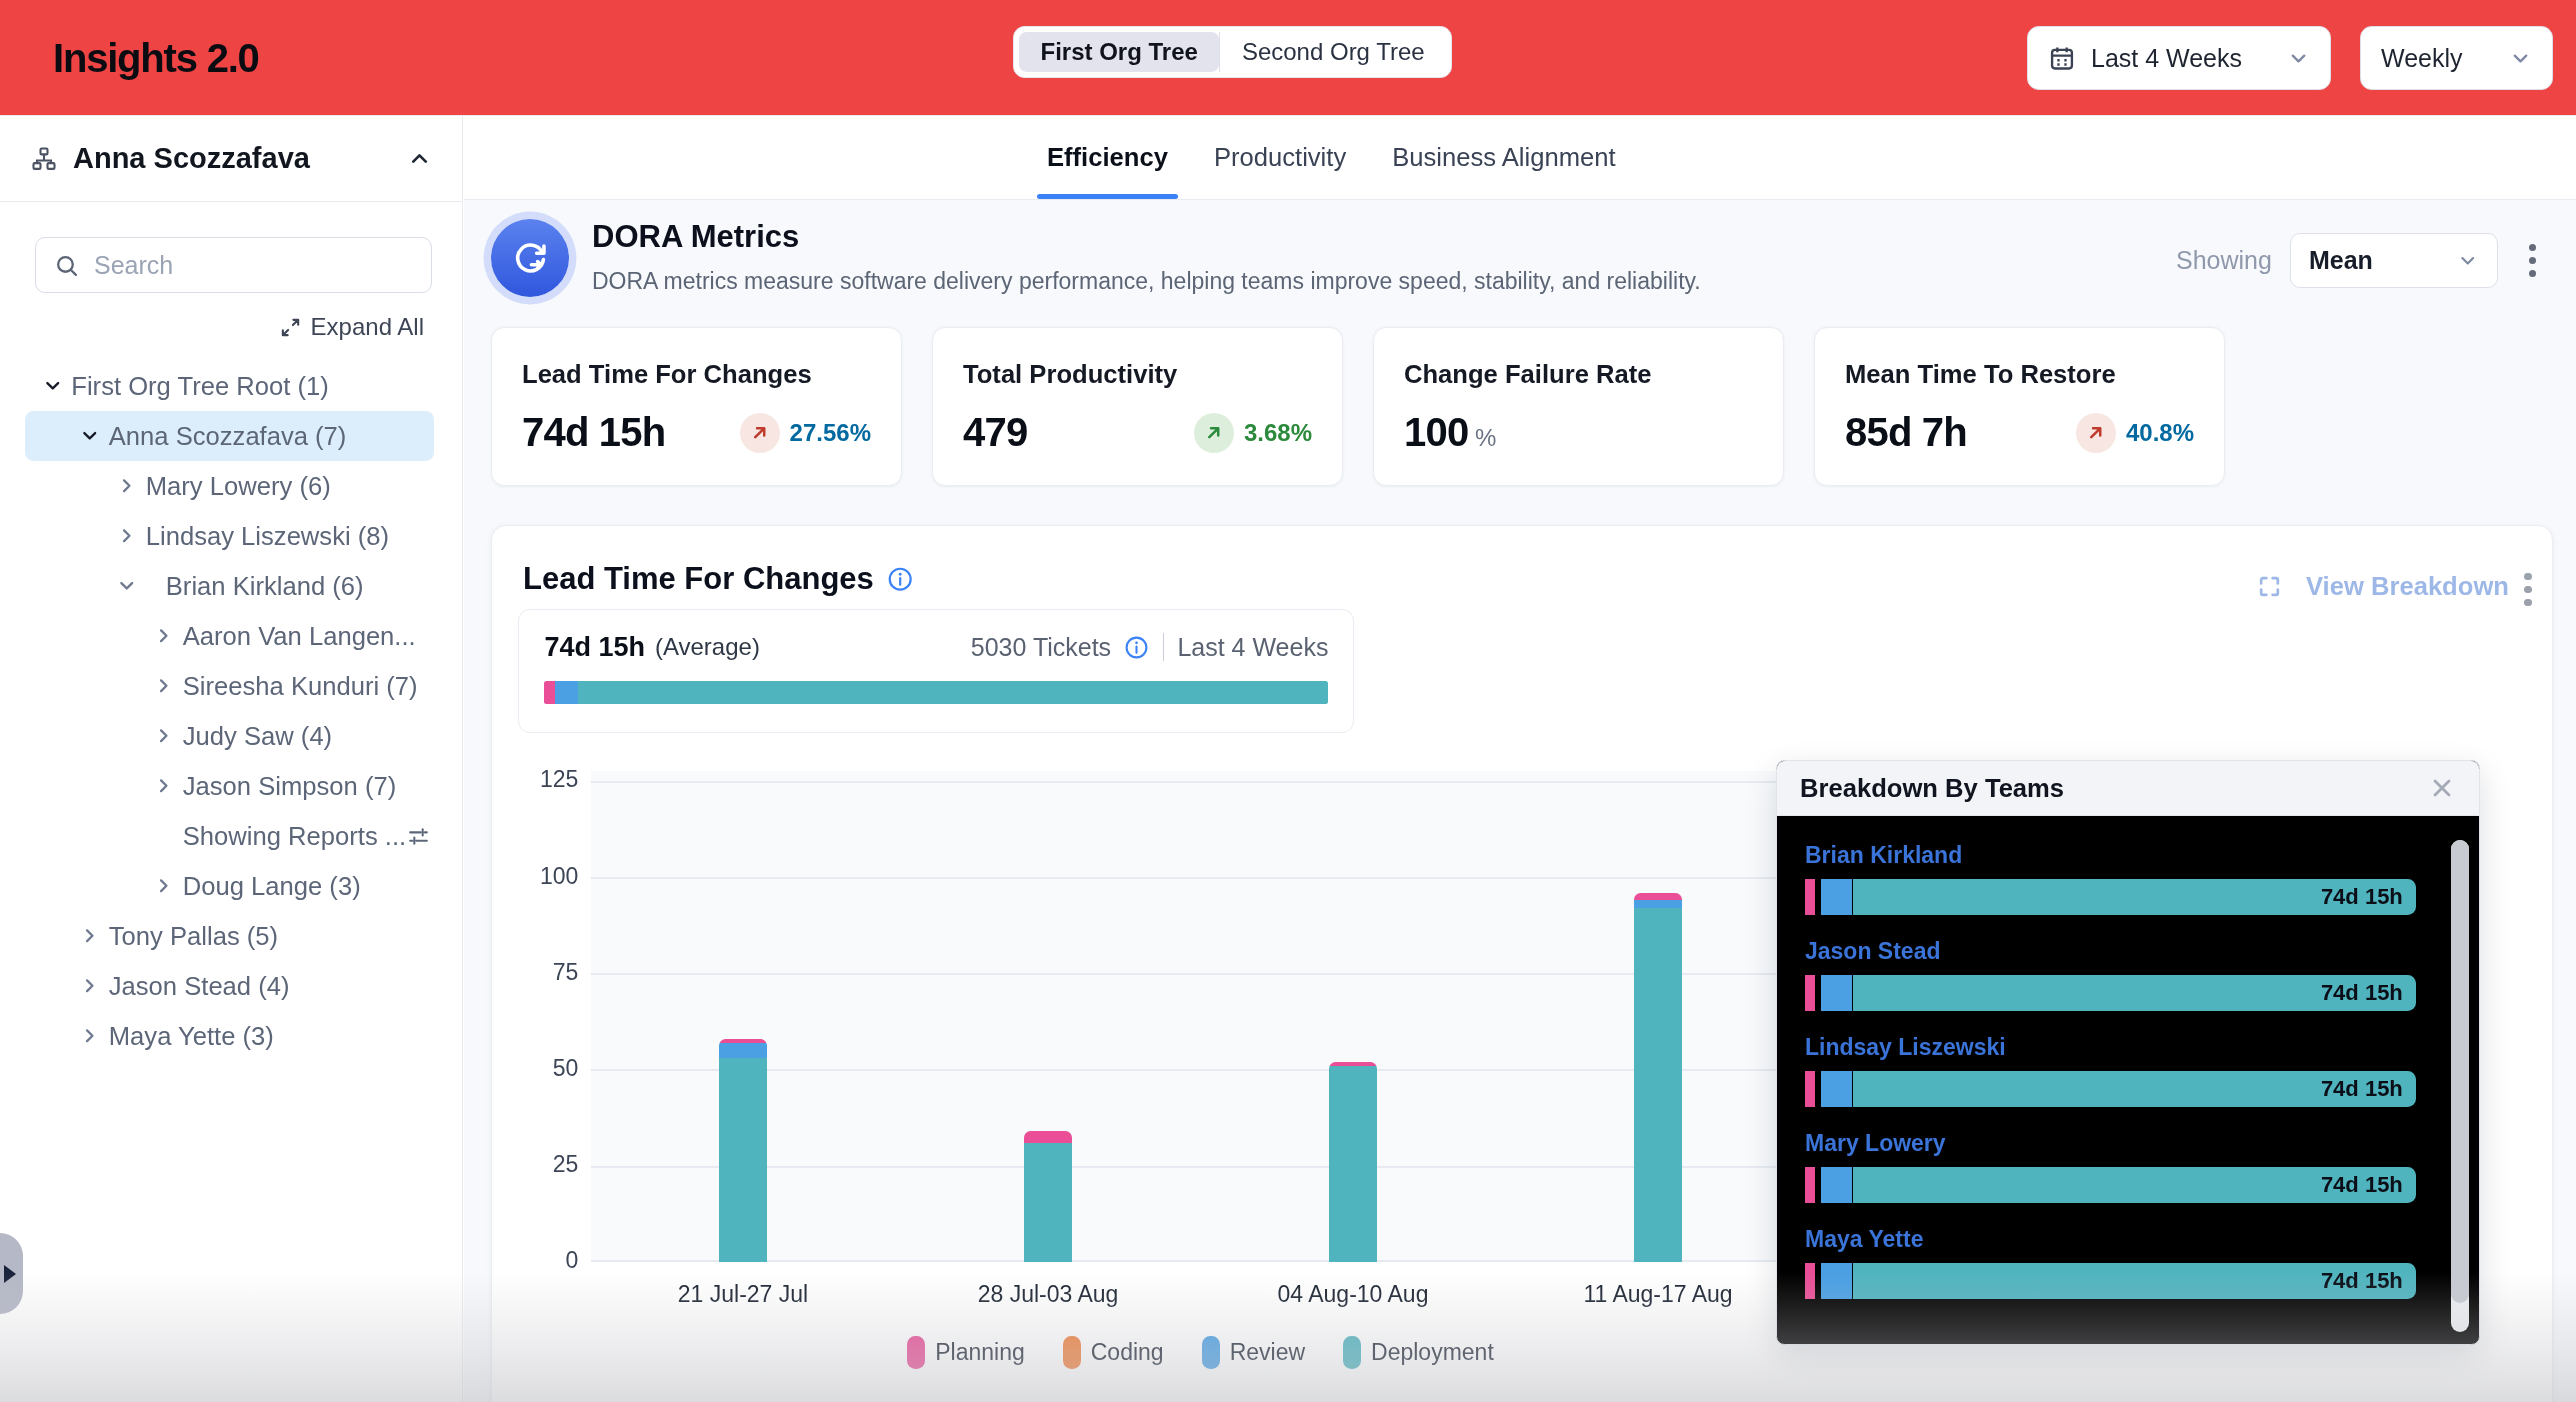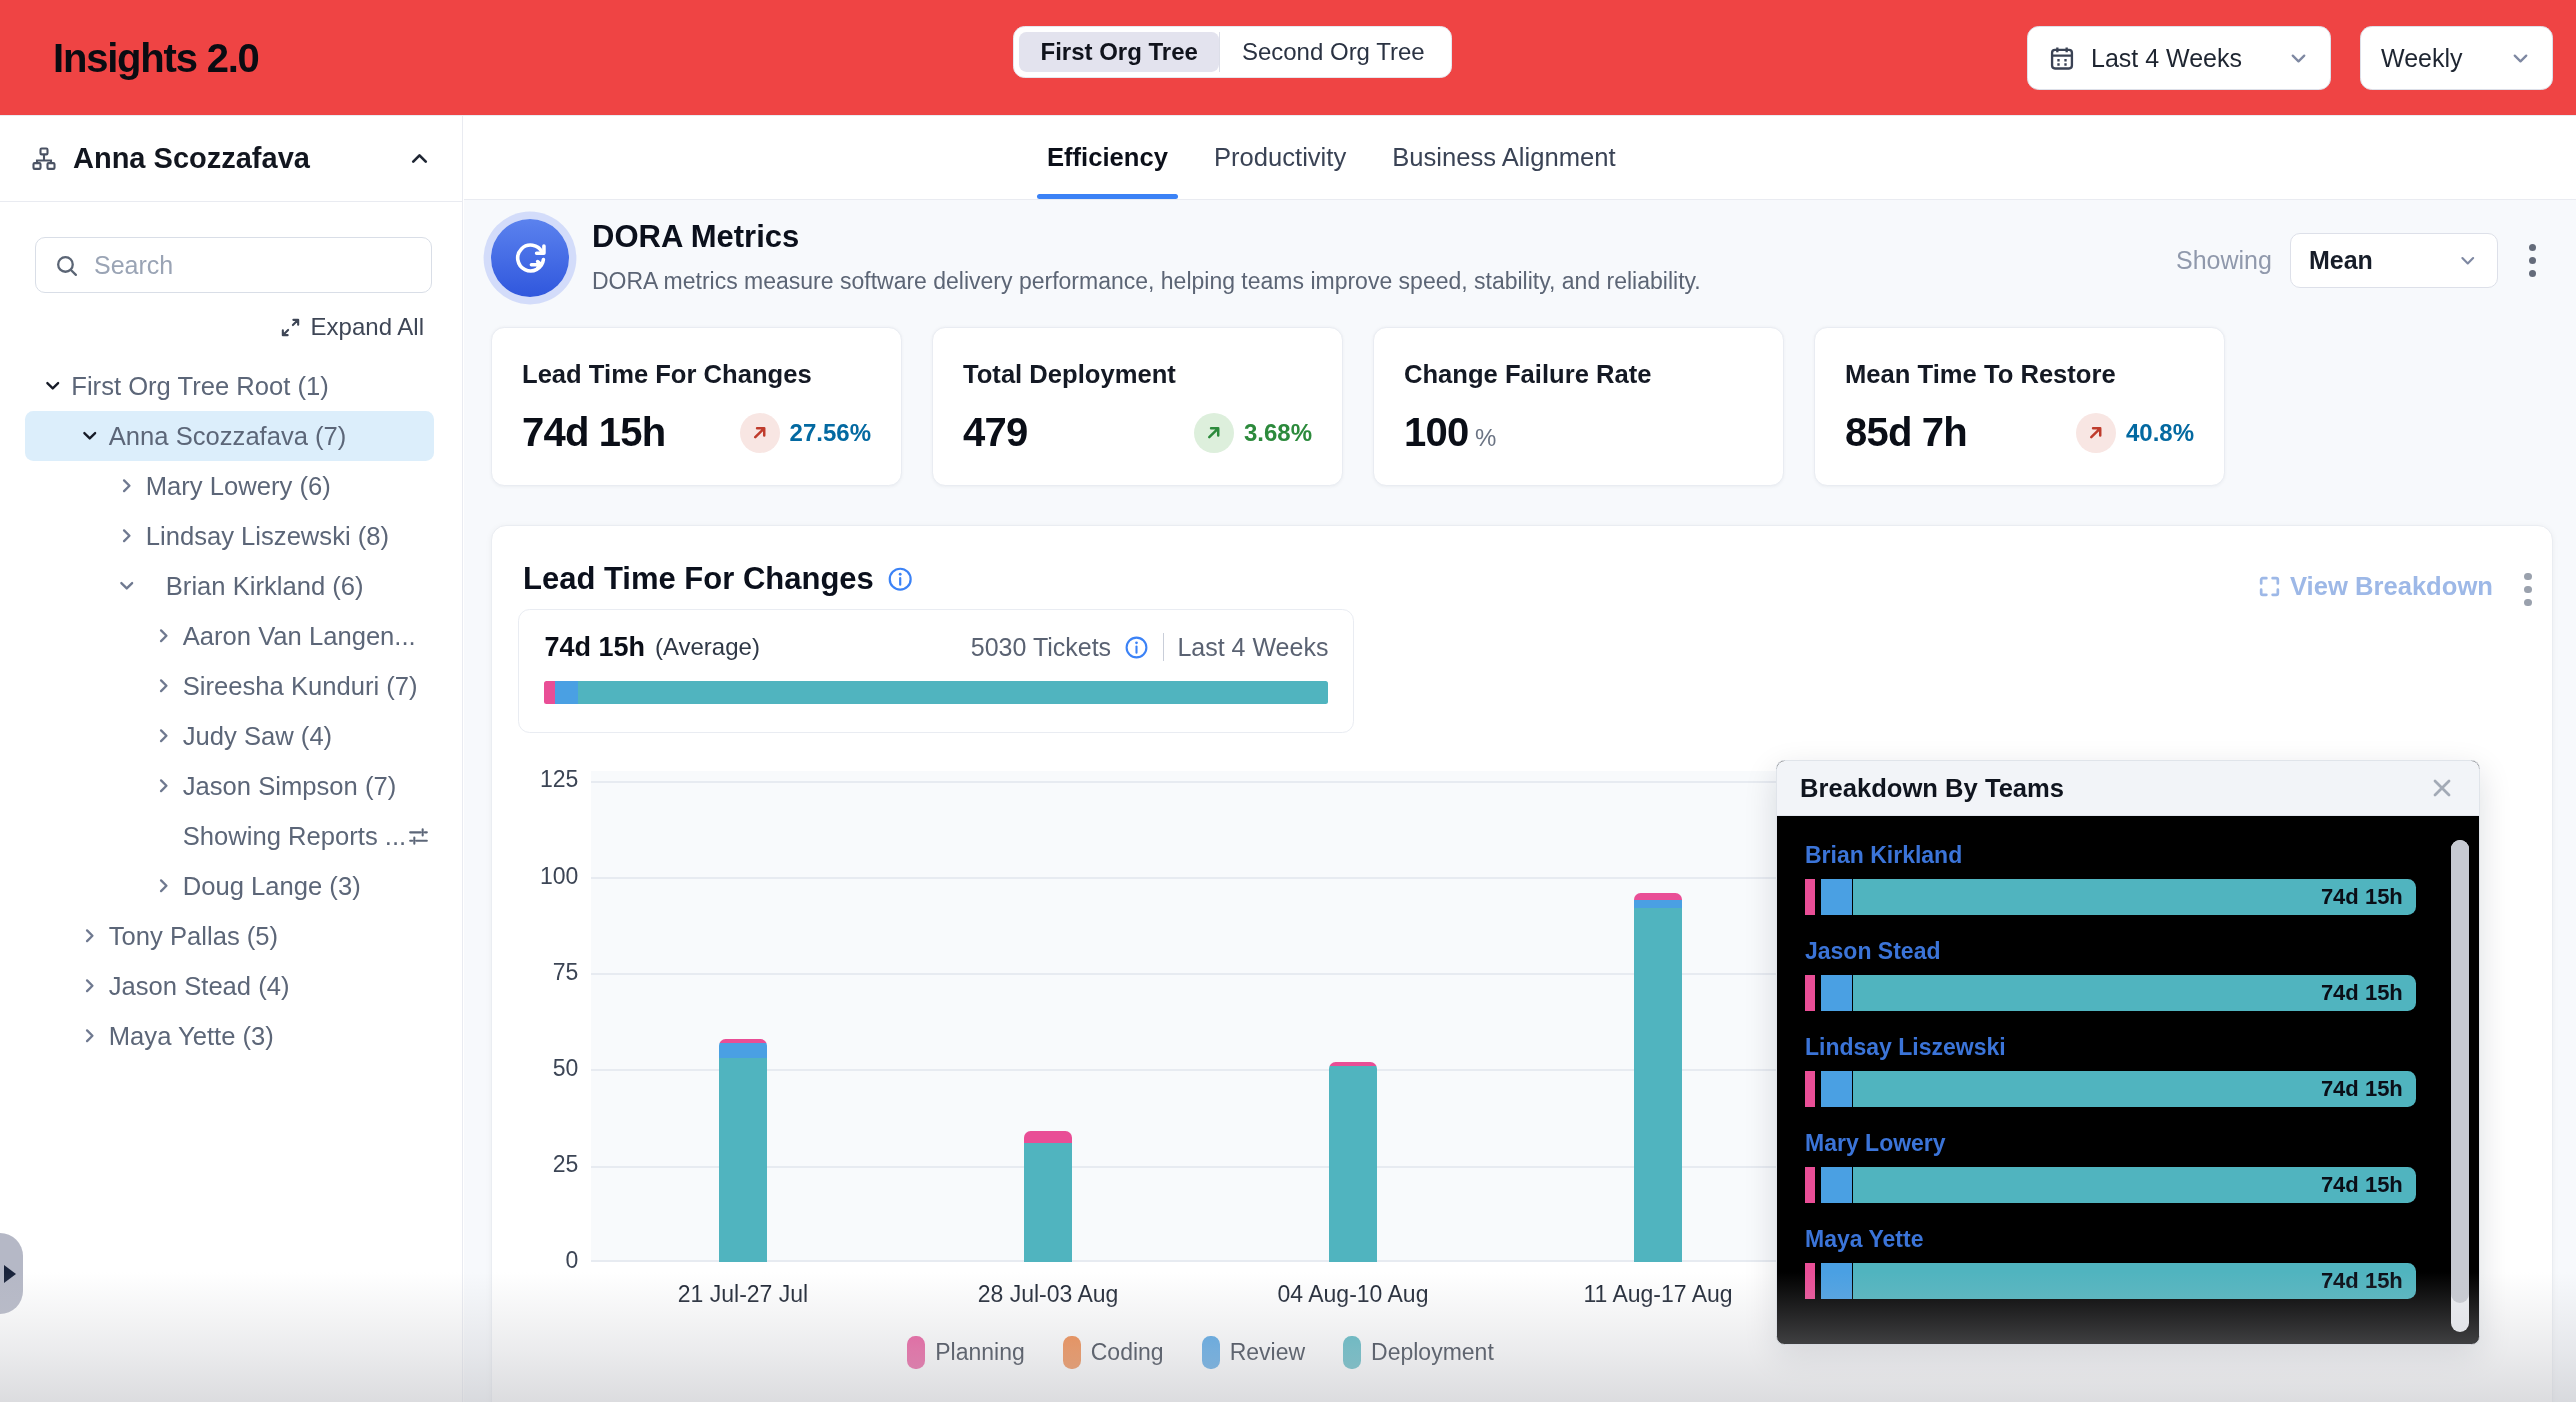--- a/index.html
+++ b/index.html
@@ -96,21 +96,21 @@
   .badge.negative .pct { color:#0369a1; }
   .badge.positive .circ { background:#ddefdc; color:#2c8a3c; }
   .badge.positive .pct { color:#2c8a3c; }
   .badge .pct { font-size:24px; font-weight:700; }
 
   
   .chart-panel { position:absolute; left:491px; top:525px; width:2062px; height:991px; background:#fff;
                  border:1.7px solid #eaedf2; border-radius:15px; box-shadow:0 1.7px 6.6px rgba(16,24,40,.05); }
   .cp-title { position:absolute; left:31px; top:35px; display:flex; align-items:center; gap:13.2px;
               font-size:31px; font-weight:800; color:#0b101c; }
-  .view-breakdown { position:absolute; left:1765px; top:46px; display:flex; align-items:center; gap:8px;
+  .view-breakdown { position:absolute; left:1765px; top:46px; display:flex; align-items:center; gap:24px;
                     font-size:25.6px; font-weight:700; color:#9db8e7; cursor:pointer; }
   .cp-kebab { position:absolute; left:2019px; top:40px; }
   .cp-kebab i { background:#9aa1ad; }
   .avg-box { position:absolute; left:26.4px; top:83px; width:836px; height:124px; border:1.7px solid #e9ecf2;
              border-radius:11.6px; padding:21.5px 25px; background:#fff; }
   .avg-top { display:flex; align-items:center; }
   .avg-val { font-size:27px; font-weight:800; color:#0a0e17; }
   .avg-lab { font-size:24px; color:#2f3846; margin-left:10px; }
   .avg-right { margin-left:auto; display:flex; align-items:center; gap:13.2px; font-size:25px; color:#5a6272; }
   .avg-right .divider { width:1.7px; height:28px; background:#c9ced9; }
@@ -384,21 +384,21 @@
         <span class="circ">
             <svg width="21.5" height="21.5" viewBox="0 0 24 24" fill="none" stroke="currentColor" stroke-width="2.8" stroke-linecap="round" stroke-linejoin="round">
               <path d="M7 17L17 7M9 7h8v8"></path>
             </svg>
           </span>
         <span class="pct">27.56%</span>
       </span>
     </div>
   </div>
   <div class="card">
-    <div class="ct">Total Deployment</div>
+    <div class="ct">Total Productivity</div>
     <div class="vrow">
       <span class="val">479</span>
       <span class="badge positive">
         <span class="circ">
             <svg width="21.5" height="21.5" viewBox="0 0 24 24" fill="none" stroke="currentColor" stroke-width="2.8" stroke-linecap="round" stroke-linejoin="round">
               <path d="M7 17L17 7M9 7h8v8"></path>
             </svg>
           </span>
         <span class="pct">3.68%</span>
       </span>

